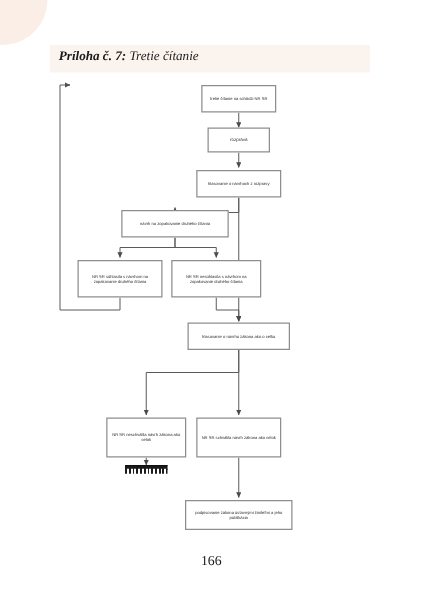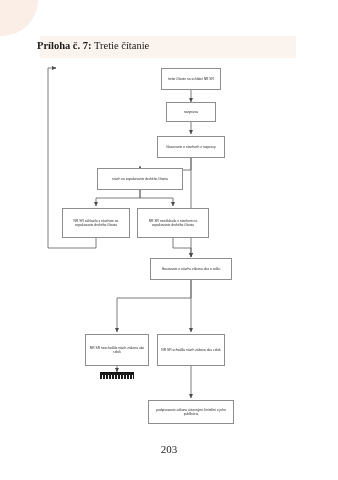--- a/index.html
+++ b/index.html
@@ -32,27 +32,28 @@
     position: absolute;
     left: 40px;
     top: 36px;
     width: 256px;
     height: 22px;
     background: #fbf3ee;
   }
 
   .page-title {
     position: absolute;
-    left: 37px;
+    left: 47px;
     top: 40px;
     width: 260px;
     font-family: "Liberation Serif", serif;
     font-size: 10.5px;
     color: #1a1a1a;
     white-space: nowrap;
+    font-style: italic;
   }
   .page-title .pt-strong { font-weight: bold; }
 
   .page-number {
     position: absolute;
     left: 0;
     top: 443px;
     width: 338px;
     text-align: center;
     font-family: "Liberation Serif", serif;
@@ -189,15 +190,15 @@
 
     <div class="node n-tiny" style="left:148px; top:342px; width:86px; height:24px;">
       <span>podpisovanie zákona ústavnými činiteľmi a jeho publikácia</span>
     </div>
 
     <div class="terminator" style="left:100px; top:314px; width:34px; height:2.5px;"></div>
     <div class="terminator-hatch" style="left:100px; top:317px; width:34px; height:3.5px;"></div>
 
   </div>
 
-  <div class="page-number">203</div>
+  <div class="page-number">166</div>
 
 </div>
 
 </body></html>

